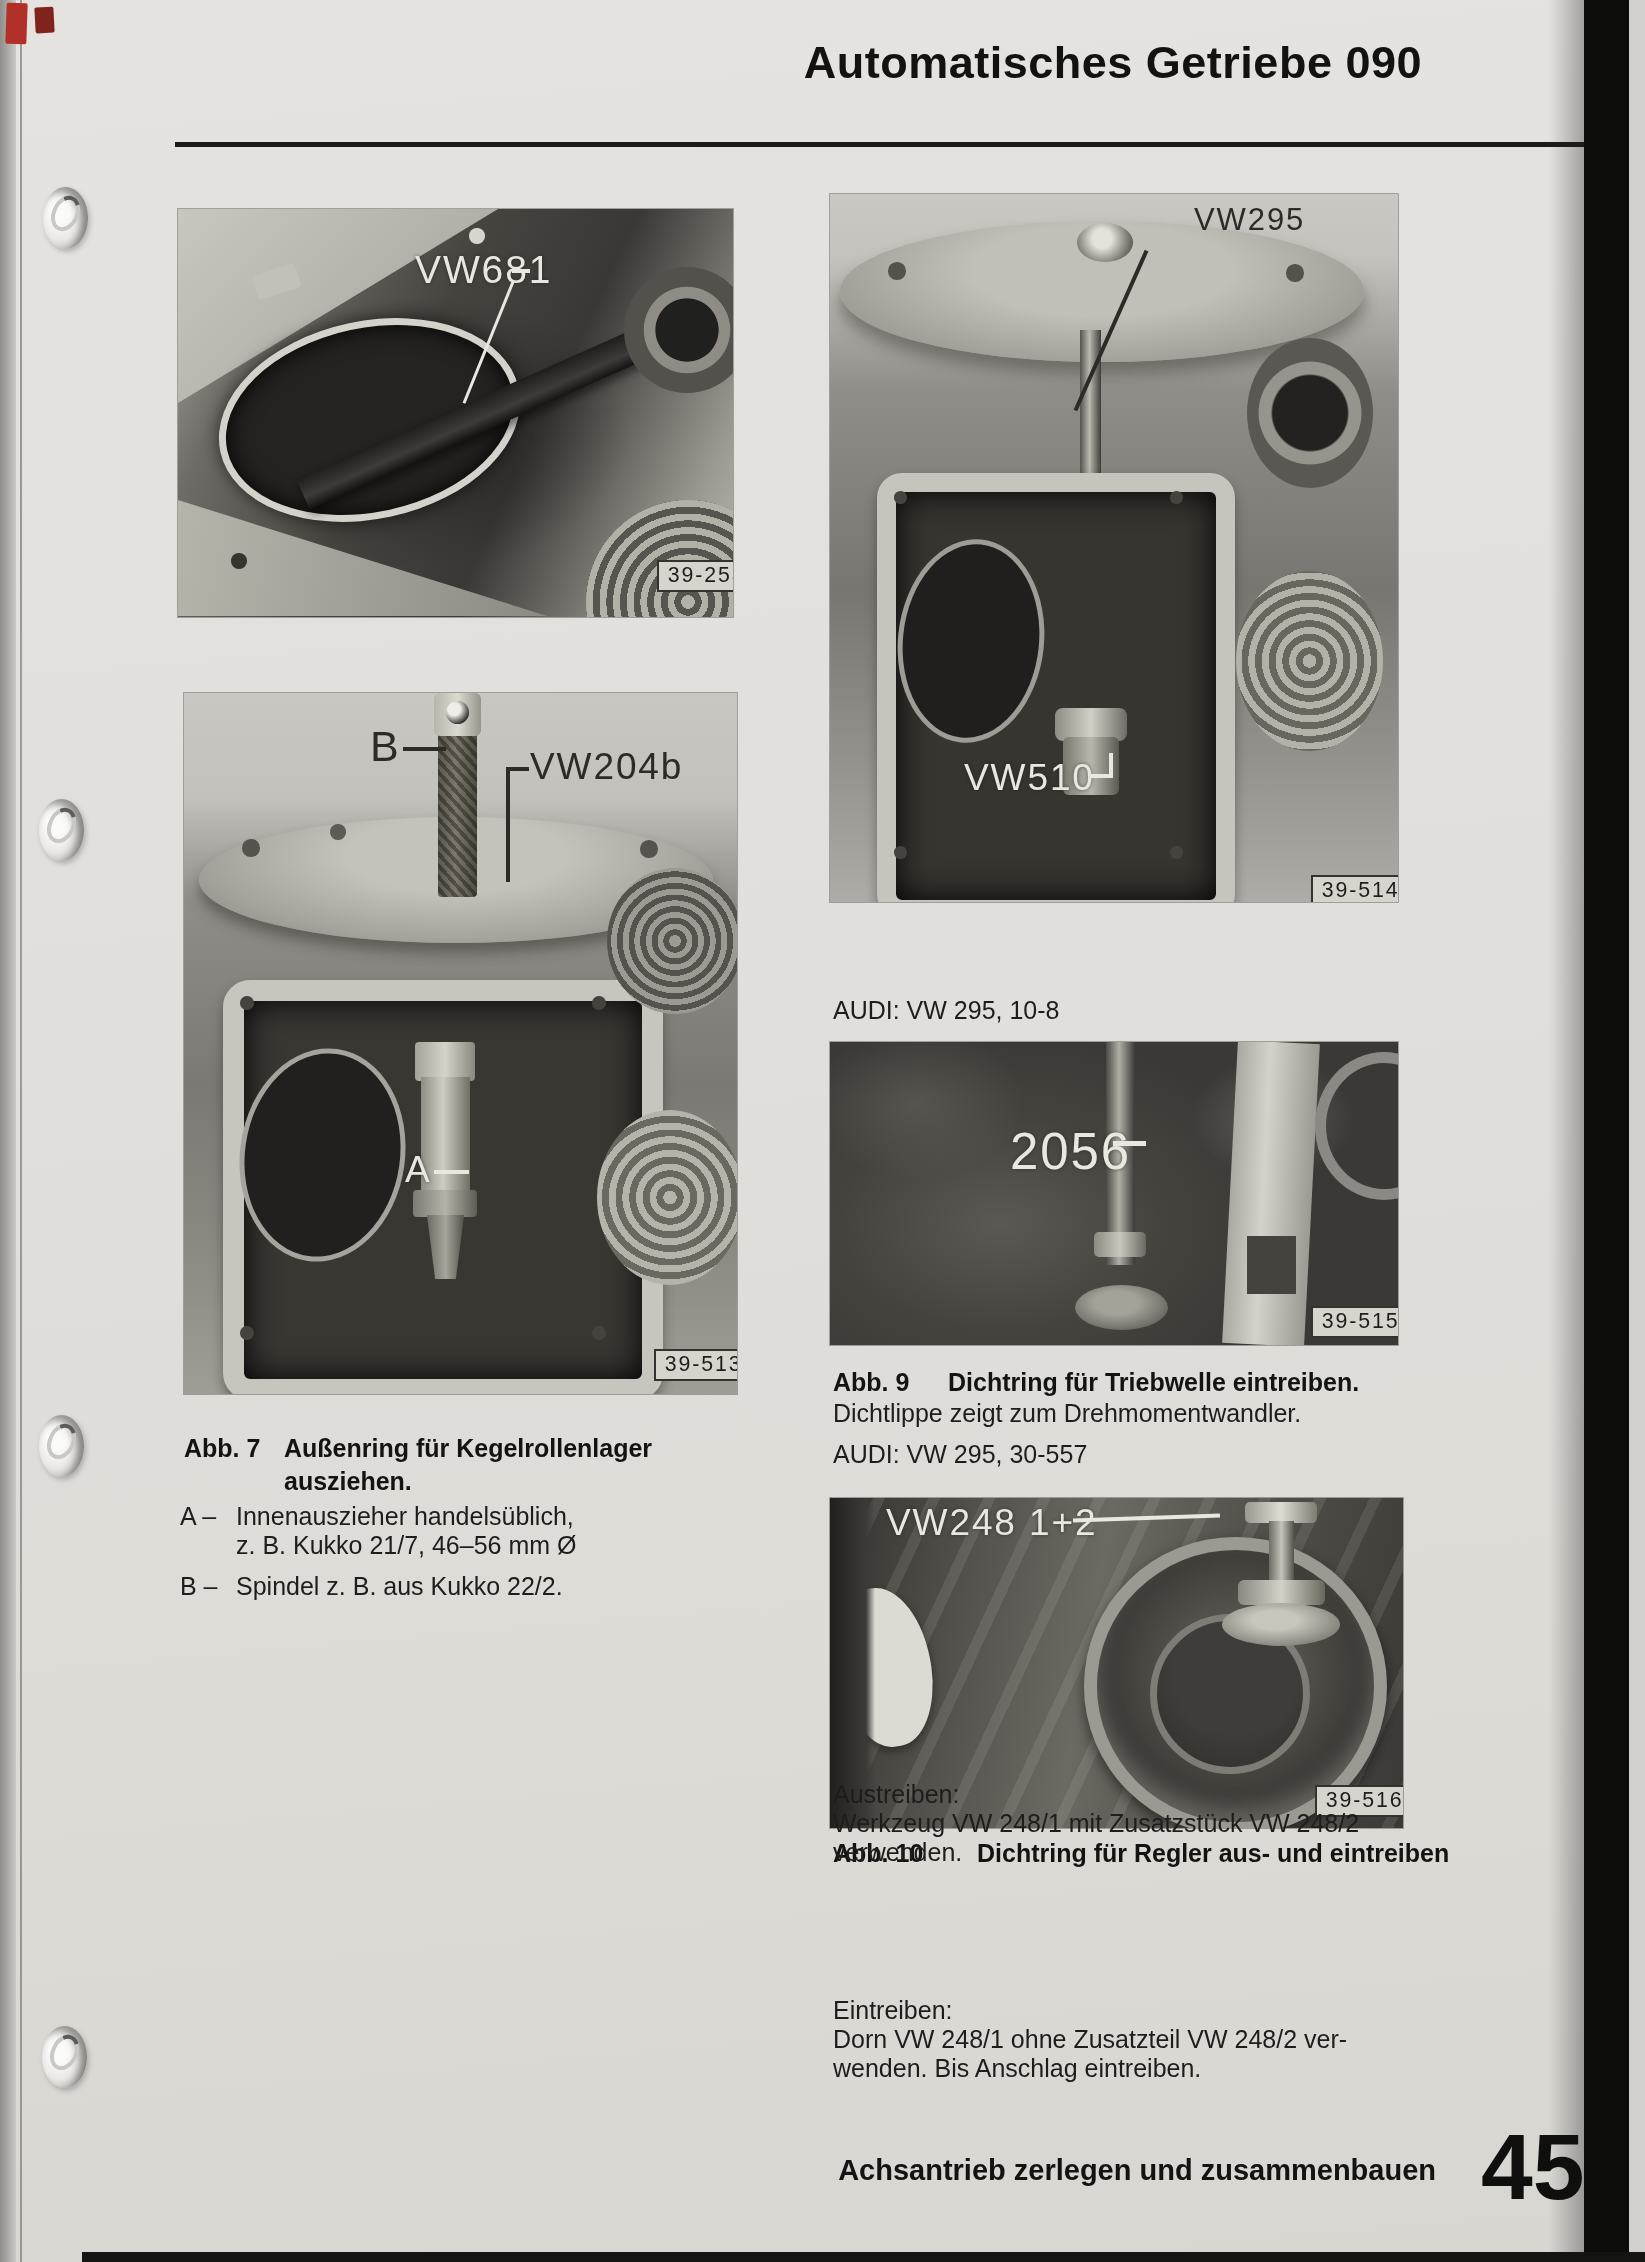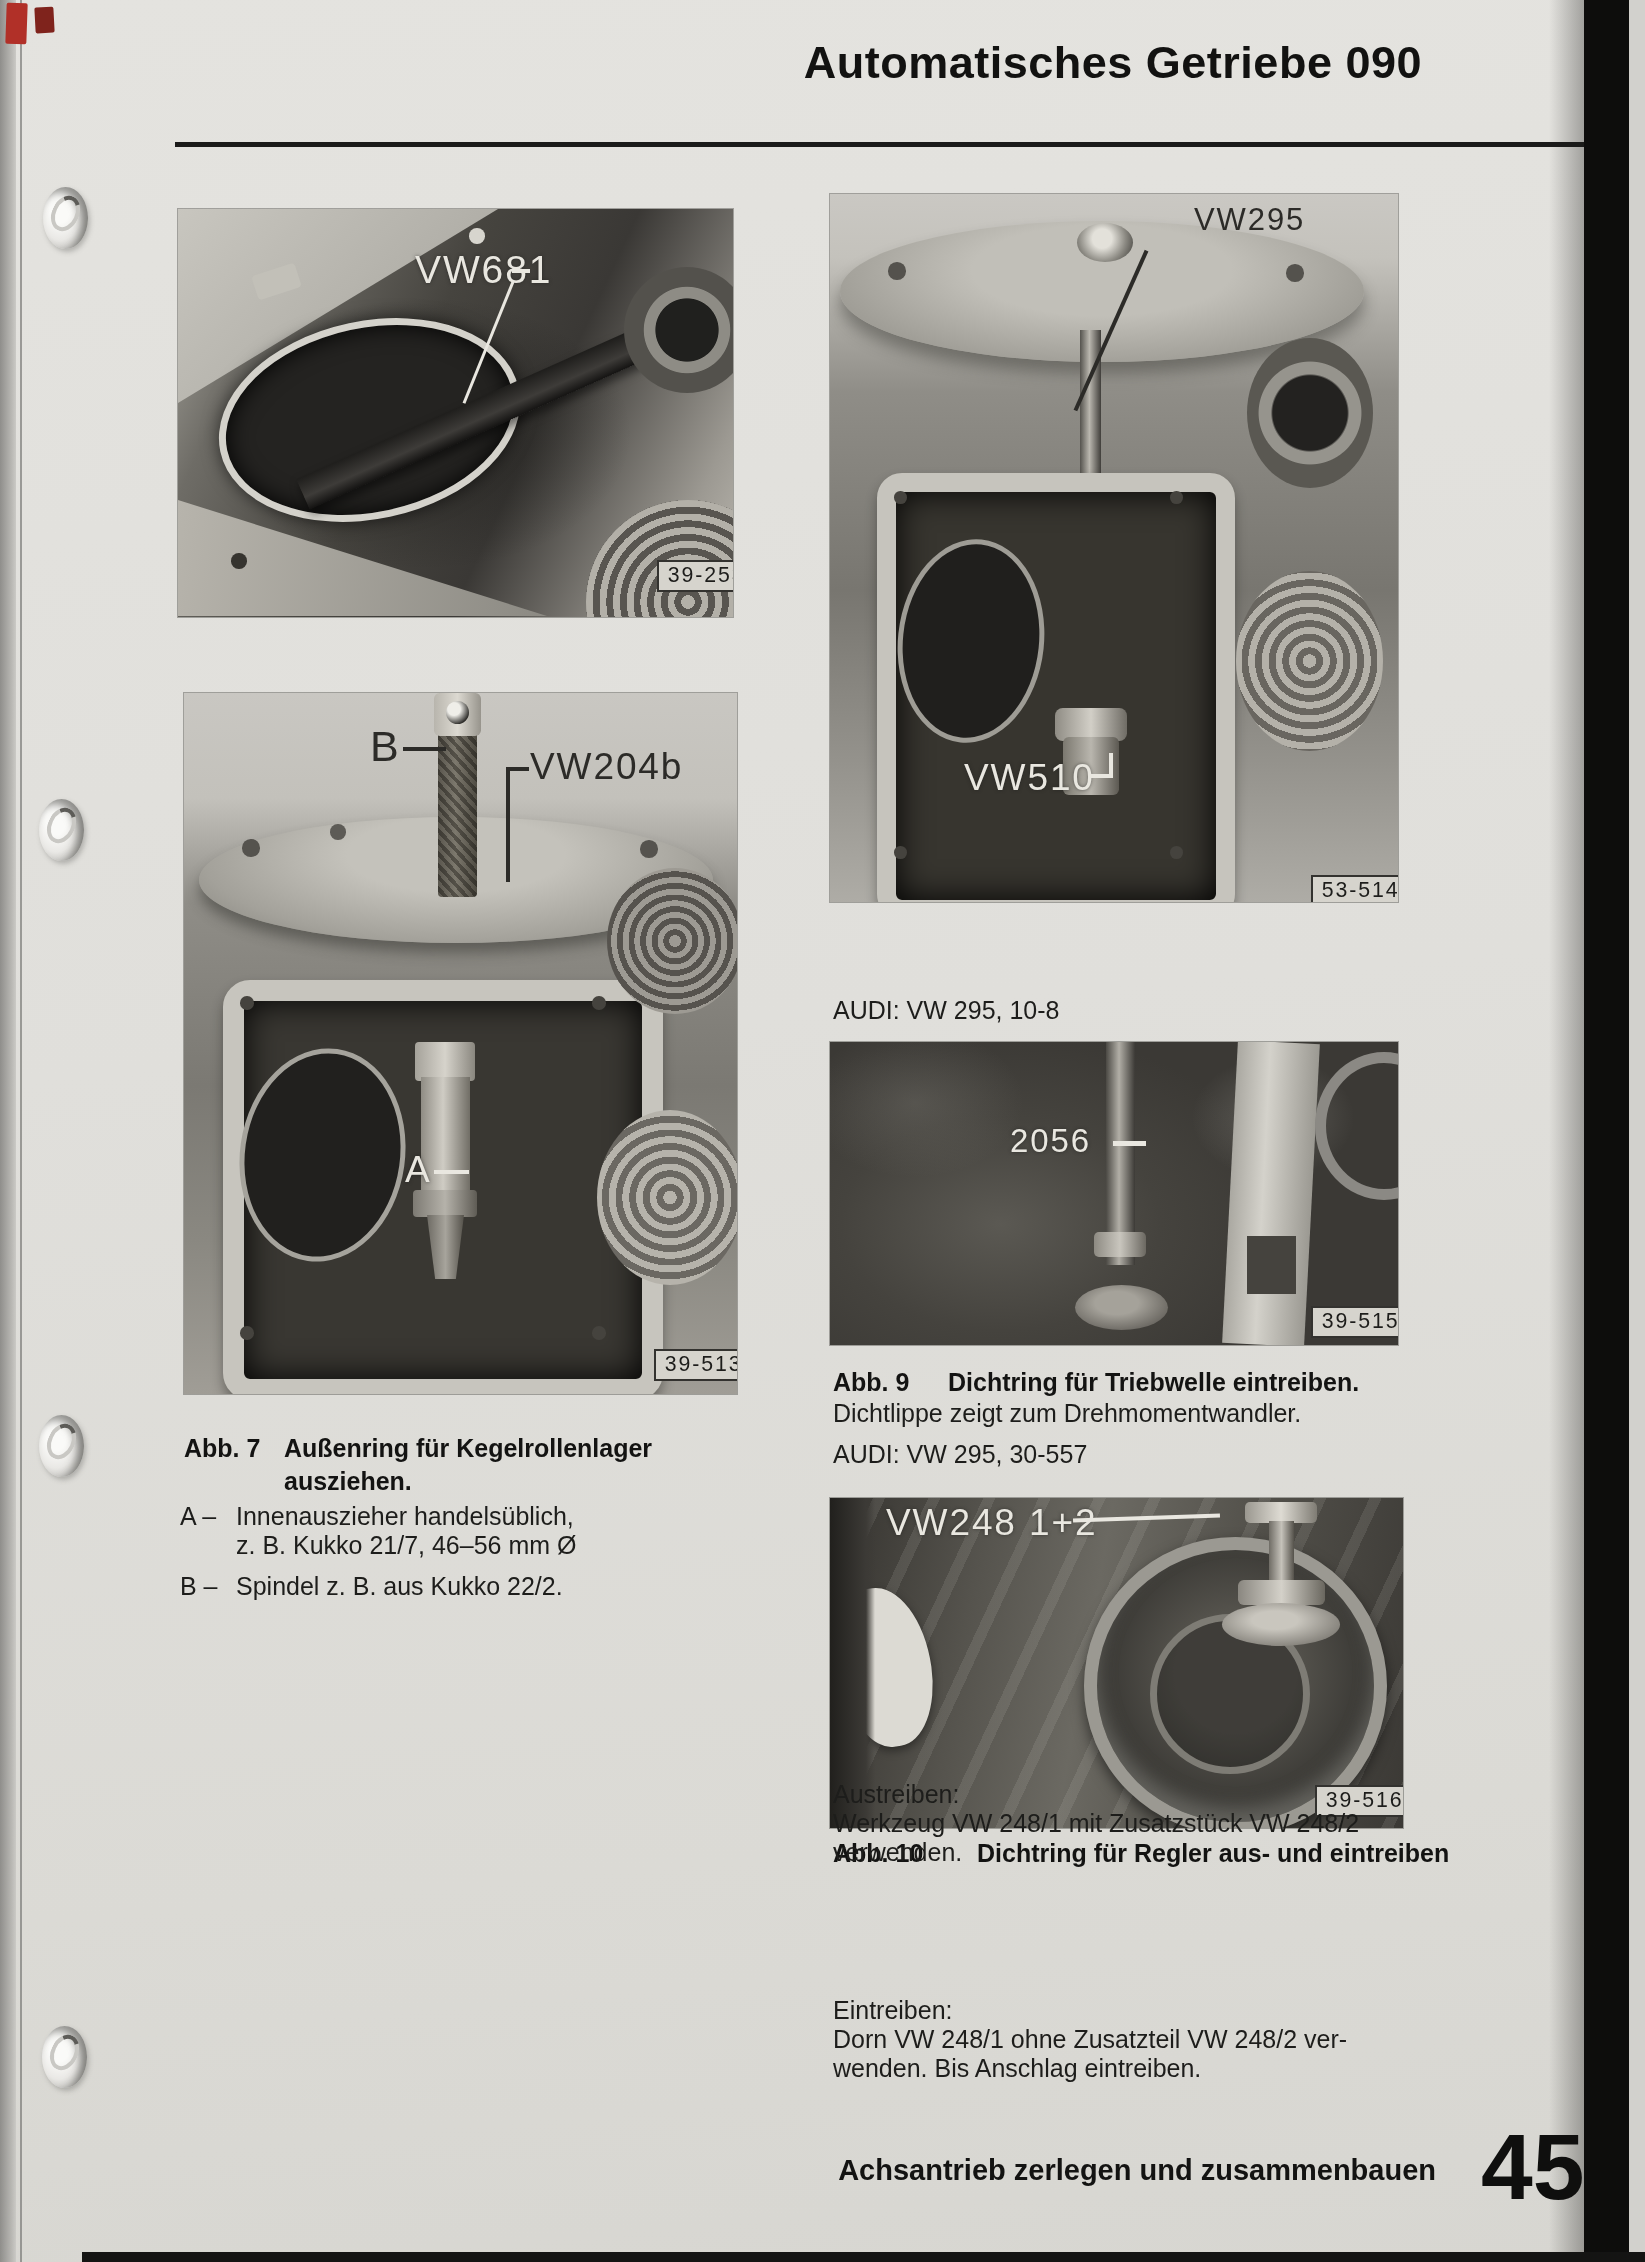--- a/index.html
+++ b/index.html
@@ -205,42 +205,42 @@
     <div class="sh" style="left:417px;top:144px;width:126px;height:150px;border-radius:50%;
          background:radial-gradient(circle,#232220 38%,#96948d 40% 52%,#5a5852 53% 100%);"></div>
     <div class="sh" style="left:406px;top:377px;width:147px;height:180px;border-radius:50%;
          background:repeating-radial-gradient(circle,#b4b1a9 0 6.8px,#696660 6.8px 13.6px);"></div>
 
     <div class="plabel dark" style="left:364px;top:7.8px;font-size:31px;">VW295</div>
     <div class="pline dark" style="left:279px;top:49px;width:3.9px;height:175px;transform:rotate(24deg);"></div>
     <div class="plabel light" style="left:134px;top:563px;font-size:37px;">VW510</div>
     <div class="pline light" style="left:258px;top:580px;width:25px;height:3.9px;"></div>
     <div class="pline light" style="left:279px;top:559px;width:3.9px;height:25px;"></div>
-    <div class="ptag" style="left:481px;top:681px;">53-514</div>
+    <div class="ptag" style="left:481px;top:681px;">39-514</div>
   </div>
 
   <div class="bodytext" style="left:833px;top:996px;">AUDI: VW 295, 10-8</div>
 
   <div class="photo" style="left:830px;top:1042px;width:568px;height:303px;
        background:radial-gradient(ellipse 291px 194px at 30% 60%,#5b5953 0%,#45433e 55%,#3b3935 100%);">
     <div class="sh" style="left:0;top:0;width:100%;height:100%;background:
          radial-gradient(ellipse 116px 87px at 78% 25%, rgba(200,198,190,.25), rgba(0,0,0,0) 70%),
          radial-gradient(ellipse 155px 107px at 15% 20%, rgba(180,178,170,.18), rgba(0,0,0,0) 70%);"></div>
     <div class="sh" style="left:400px;top:0;width:82px;height:303px;transform:rotate(3deg);
          background:linear-gradient(90deg,#aaa8a1,#d4d2cb 40%,#9b9992);"></div>
     <div class="sh" style="left:417px;top:194px;width:49px;height:58px;background:#45433e;"></div>
     <div class="sh" style="left:485px;top:9.7px;width:116px;height:126px;border-radius:50%;
          border:11.6px solid #8b8984;background:transparent;"></div>
     <div class="sh" style="left:276px;top:0;width:29px;height:223px;
          background:linear-gradient(90deg,#4b4944,#b2afa7 45%,#3c3a36);"></div>
     <div class="sh" style="left:264px;top:190px;width:52px;height:25px;border-radius:4.9px;
          background:linear-gradient(90deg,#8d8a82,#c9c6be 50%,#6b6861);"></div>
     <div class="sh" style="left:245px;top:243px;width:93px;height:45px;border-radius:50%;
          background:radial-gradient(ellipse at 45% 40%,#a5a29a 30%,#6b6862 75%,#504e48 100%);"></div>
-    <div class="plabel light" style="left:180px;top:80px;font-size:33px;text-align:center;">2056</div>
+    <div class="plabel light" style="left:180px;top:80px;font-size:51px;text-align:center;">2056</div>
     <div class="pline light" style="left:283px;top:99px;width:33px;height:4.9px;"></div>
     <div class="ptag" style="left:481px;top:264px;">39-515</div>
   </div>
 
   <div class="caption" style="left:833px;top:1358px;margin-top:8px;">
     <span class="num w115">Abb. 9</span>
     <span>Dichtring für Triebwelle eintreiben.</span>
   </div>
   <div class="bodytext" style="left:833px;top:1399px;">Dichtlippe zeigt zum Drehmomentwandler.</div>
   <div class="bodytext" style="left:833px;top:1440px;">AUDI: VW 295, 30-557</div>

